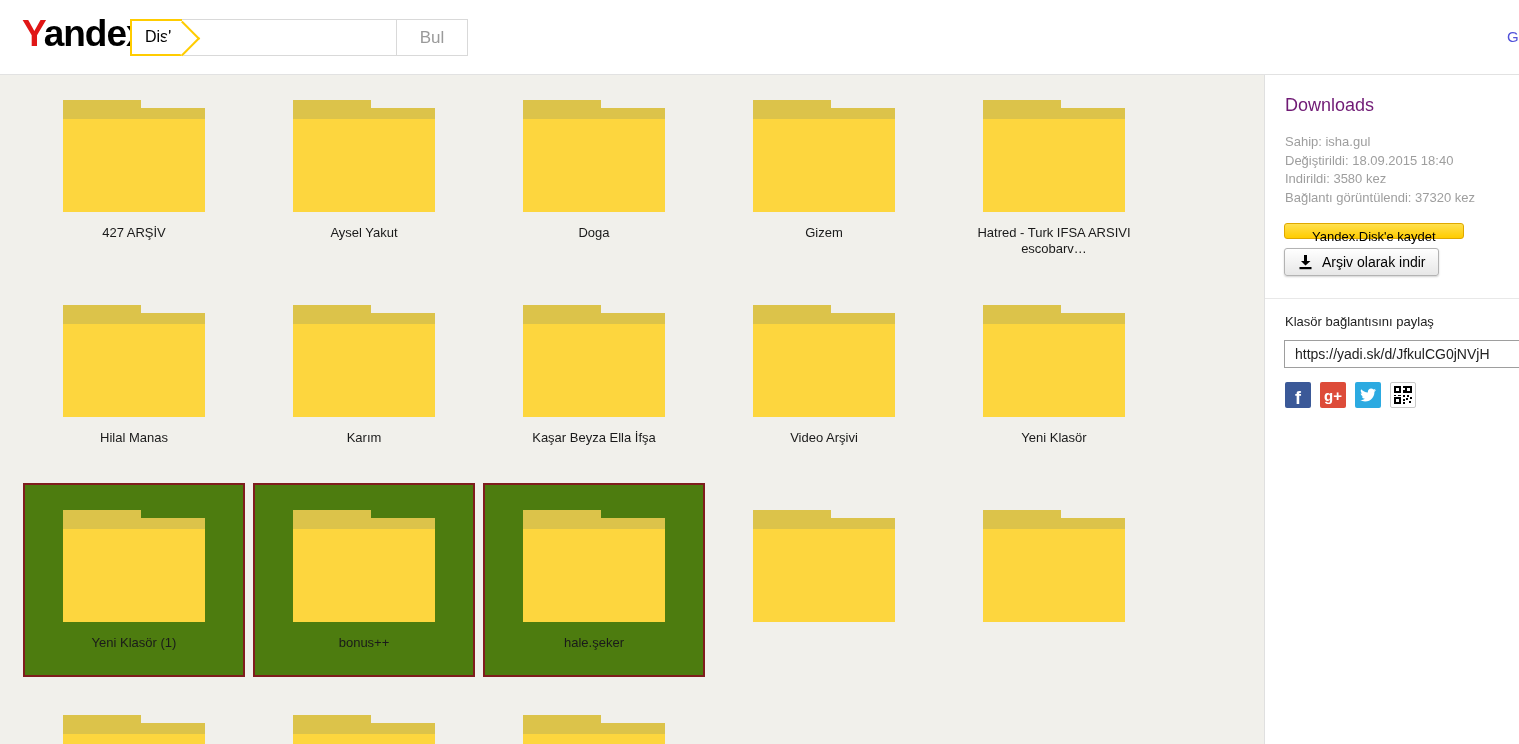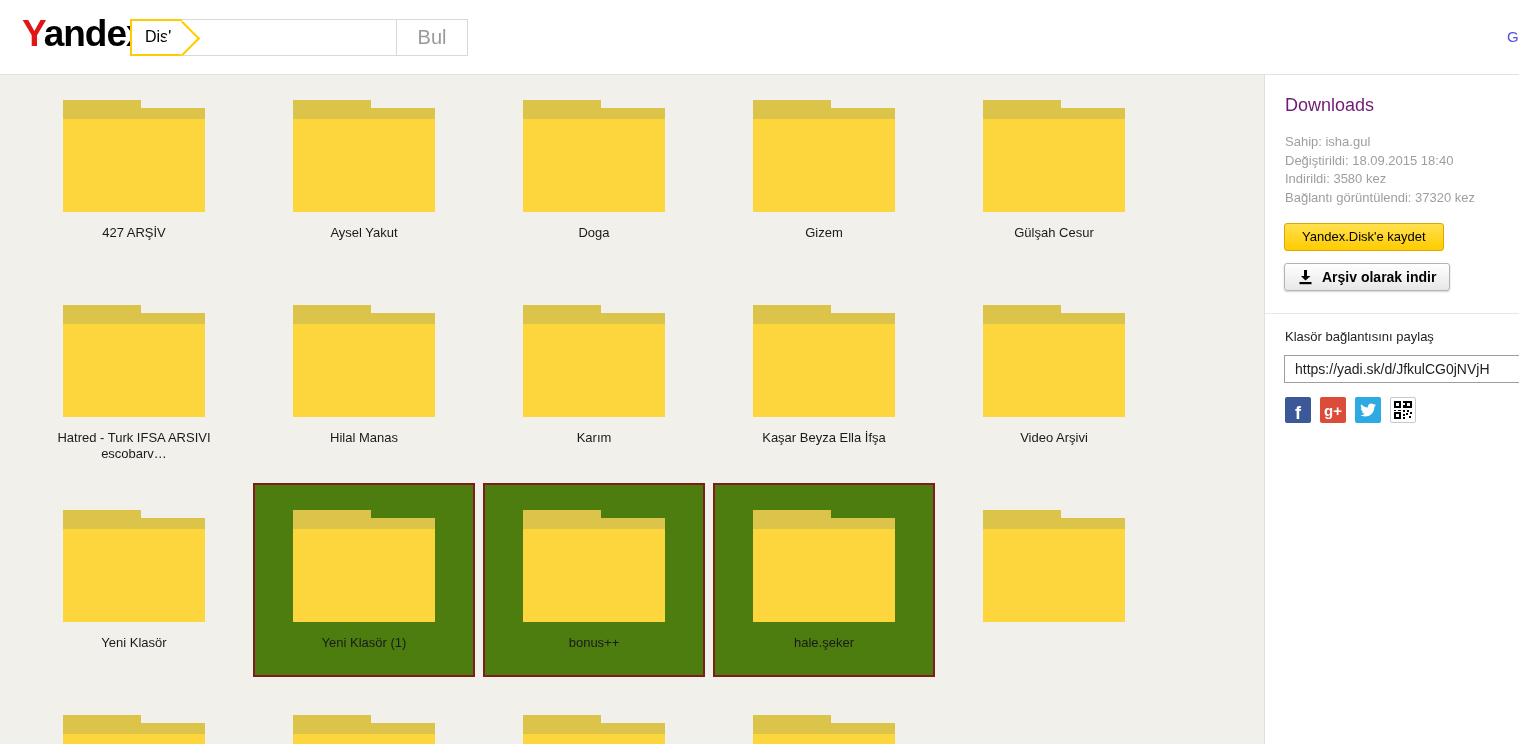--- a/index.html
+++ b/index.html
@@ -8,42 +8,42 @@
 
   
   .header { position:absolute; left:0; top:0; width:1519px; height:75px; background:#fff; border-bottom:1px solid #e2e2e2; z-index:5; }
   .logo { position:absolute; left:22px; top:13px; font-size:37px; font-weight:700; letter-spacing:-1px; color:#000; cursor:pointer; }
   .logo .y { color:#e01616; }
   .searchbox { position:absolute; left:130px; top:19px; height:37px; }
   .search-input-wrap { position:absolute; left:0; top:0; width:267px; height:37px; border:1px solid #d9d9d9; background:#fff; }
   .search-input { position:absolute; left:75px; top:1px; width:185px; height:33px; border:none; outline:none; font-size:15px; }
   .scope-tag { position:absolute; left:0; top:0; height:37px; background:#fff; border:2px solid #ffcc00; border-right:none; padding:0 0 0 13px; line-height:32px; font-size:16px; color:#000; z-index:3; cursor:pointer; width:52px; }
   .scope-arrow { position:absolute; right:-13px; top:5px; width:25px; height:25px; background:#fff; border-top:2px solid #ffcc00; border-right:2px solid #ffcc00; transform:rotate(45deg); }
-  .search-btn { position:absolute; left:266px; top:0; width:72px; height:37px; border:1px solid #d9d9d9; background:#fff; text-align:center; line-height:35px; font-size:20px; color:#9a9a9a; cursor:pointer; }
+  .search-btn { position:absolute; left:266px; top:0; width:72px; height:37px; border:1px solid #d9d9d9; background:#fff; text-align:center; line-height:35px; font-size:17px; color:#9a9a9a; cursor:pointer; }
   .login-link { position:absolute; right:-3px; top:28px; font-size:15px; color:#5151d9; cursor:pointer; }
 
   
   .content { position:absolute; left:0; top:75px; width:1264px; height:669px; background:#f1f0eb; }
 
   .grid { position:absolute; left:23px; top:73px; display:grid; grid-template-columns:repeat(5,222px); column-gap:8px; row-gap:11px; z-index:2; }
   .cell { width:222px; height:194px; position:relative; cursor:pointer; }
   .cell.selected { background:#4d7c0f; border:2px solid #7f1d1d; }
   .folder-icon { position:relative; width:142px; height:112px; margin:27px auto 0; }
   .cell.selected .folder-icon { margin-top:25px; }
   .folder-tab  { position:absolute; left:0; top:0; width:78px; height:19px; background:#dcc34a; }
   .folder-band { position:absolute; left:0; right:0; top:8px; height:11px; background:#dcc34a; }
   .folder-body { position:absolute; left:0; right:0; top:19px; bottom:0; background:#fdd63e; }
   .folder-label { margin-top:13px; padding:0 10px; text-align:center; font-size:13px; line-height:16px; color:#1a1a1a; }
 
   
   .sidebar { position:absolute; left:1264px; top:75px; width:255px; height:669px; background:#fff; border-left:1px solid #e0e0e0; overflow:hidden; }
   .sb-title { margin:20px 0 0 20px; font-size:18px; color:#701a75; }
   .sb-meta { margin:17px 0 0 20px; font-size:13px; line-height:18.5px; color:#9e9e9e; }
-  .sb-save-btn { display:inline-block; margin:16px 0 0 19px; height:28px; line-height:26px; padding:0 17px; font-size:13px; color:#000; background:linear-gradient(#ffe04f,#ffcc00); border:1px solid #dfa800; border-radius:3px; cursor:pointer; }
-  .sb-dl-btn { display:flex; align-items:center; margin:12px 0 0 19px; height:28px; padding:0 13px; font-size:14px; color:#000; background:linear-gradient(#ffffff,#e7e7e7); border:1px solid #b3b3b3; border-radius:3px; cursor:pointer; width:max-content; box-shadow:0 1px 2px rgba(0,0,0,.18);font-weight:bold; }
+  .sb-save-btn { display:inline-block; margin:16px 0 0 19px; height:16px; line-height:26px; padding:0 27px; font-size:13px; color:#000; background:linear-gradient(#ffe04f,#ffcc00); border:1px solid #dfa800; border-radius:3px; cursor:pointer; }
+  .sb-dl-btn { display:flex; align-items:center; margin:3px 0 0 19px; height:28px; padding:0 13px; font-size:14px; color:#000; background:linear-gradient(#ffffff,#e7e7e7); border:1px solid #b3b3b3; border-radius:3px; cursor:pointer; width:max-content; box-shadow:0 1px 2px rgba(0,0,0,.18); }
   .sb-dl-btn svg { margin-right:9px; }
   .sb-divider { margin-top:22px; border-top:1px solid #e8e8e8; width:100%; }
   .sb-share-label { margin:15px 0 0 20px; font-size:13px; color:#222; }
   .sb-url { display:block; margin:11px 0 0 19px; width:260px; height:28px; border:1px solid #9e9e9e; padding:0 10px; font-size:14px; color:#222; font-family:"Liberation Sans", sans-serif; outline:none; background:#fff; }
   .sb-social { display:flex; gap:9px; margin:14px 0 0 20px; }
   .soc { width:26px; height:26px; border-radius:2px; display:flex; align-items:center; justify-content:center; cursor:pointer; color:#fff; }
   .soc.fb { background:#3b5998; font-size:18px; font-weight:700; padding-top:6px; }
   .soc.gp { background:#dd4b39; font-size:15px; font-weight:700; }
   .soc.tw { background:#2caae1; }
   .soc.qr { background:#fff; border:1px solid #c9c9c9; }
@@ -98,28 +98,20 @@
   </div>
   <div class="cell">
     <div class="folder-icon">
         <div class="folder-tab"></div>
         <div class="folder-band"></div>
         <div class="folder-body"></div>
       </div>
     <div class="folder-label">Gizem</div>
   </div>
 
-  <div class="cell">
-    <div class="folder-icon">
-        <div class="folder-tab"></div>
-        <div class="folder-band"></div>
-        <div class="folder-body"></div>
-      </div>
-    <div class="folder-label">Gülşah Cesur</div>
-  </div>
   <div class="cell">
     <div class="folder-icon">
         <div class="folder-tab"></div>
         <div class="folder-band"></div>
         <div class="folder-body"></div>
       </div>
     <div class="folder-label">Hatred - Turk IFSA ARSIVI escobarv…</div>
   </div>
   <div class="cell">
     <div class="folder-icon">

